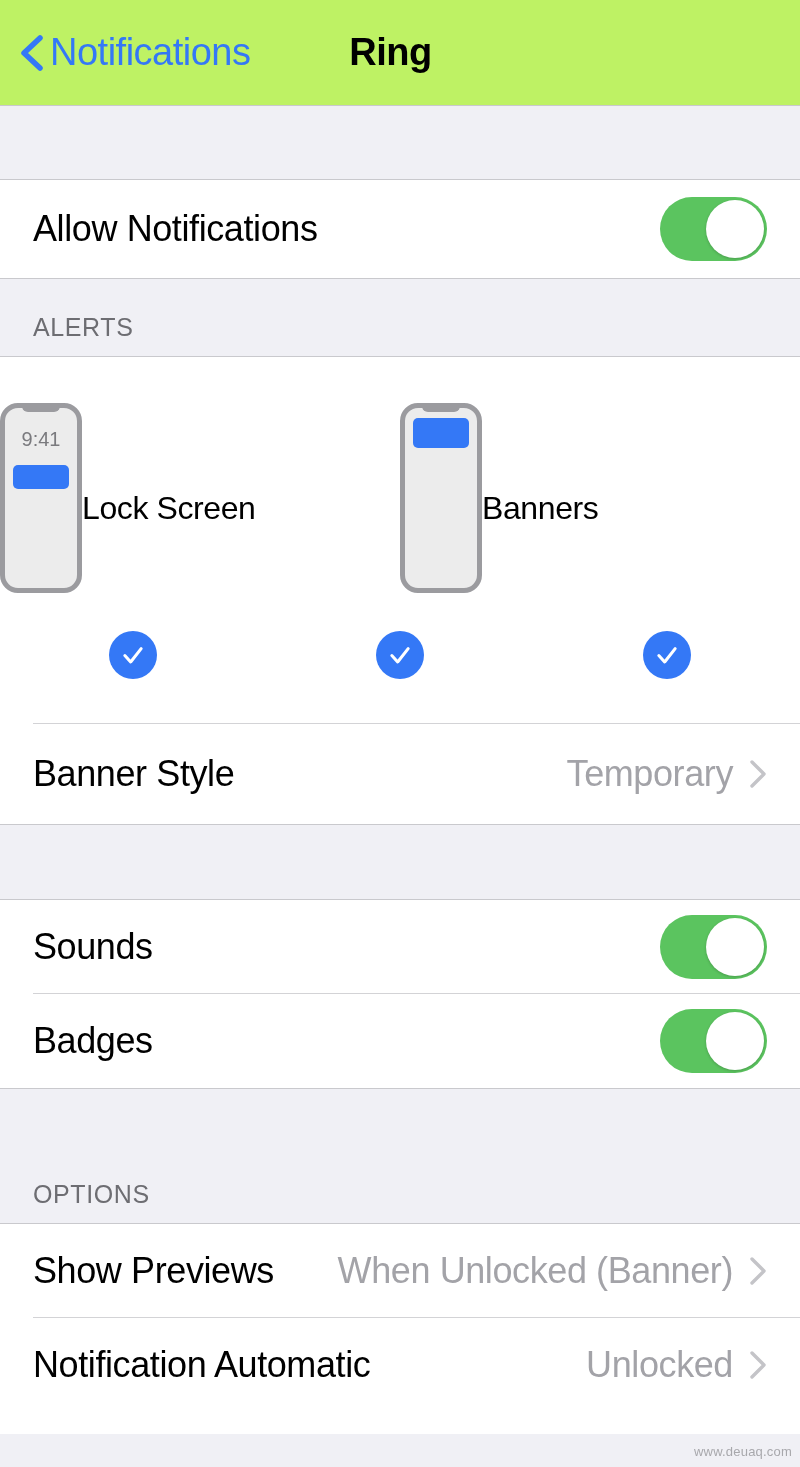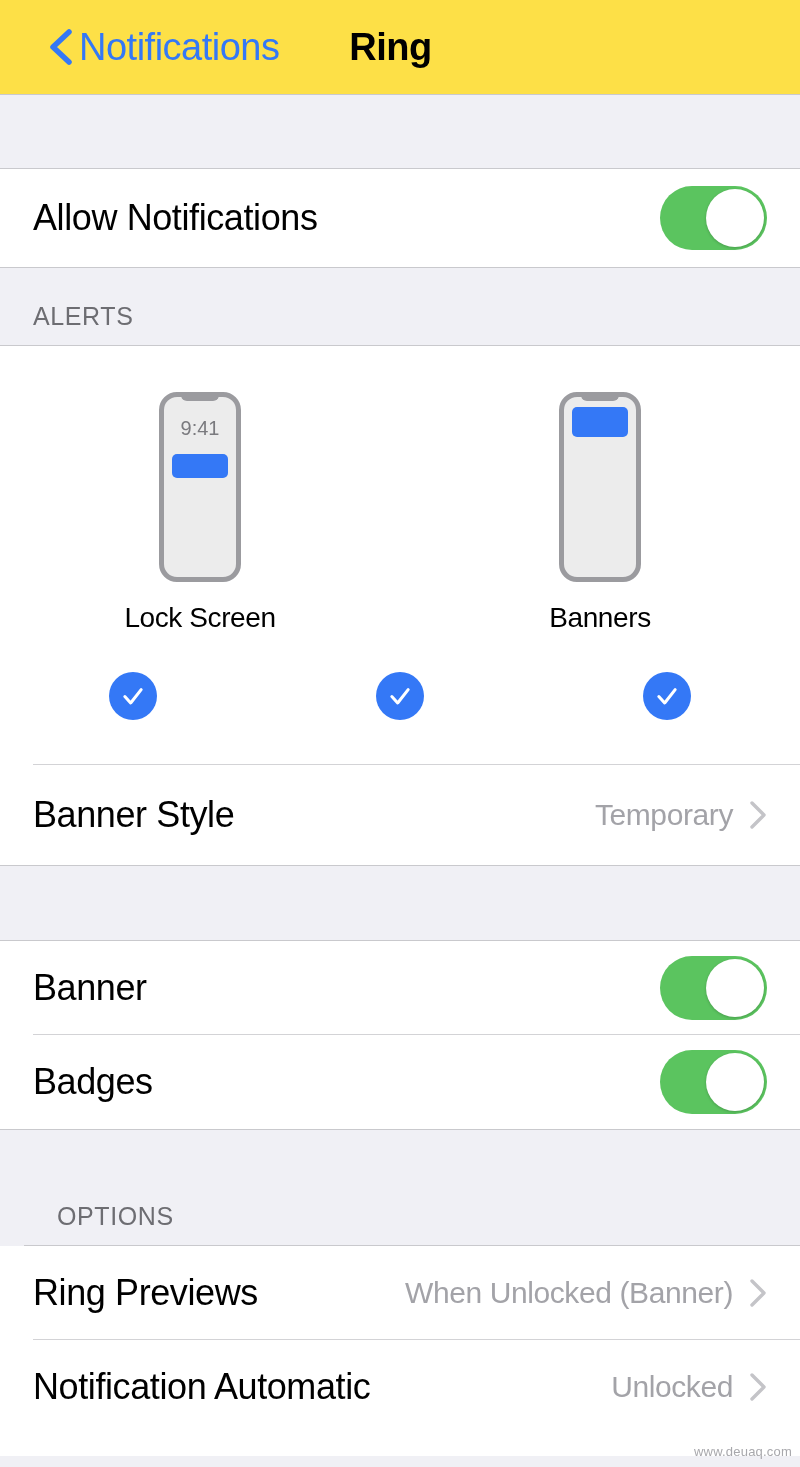--- a/index.html
+++ b/index.html
@@ -8,24 +8,24 @@
     background:#ffffff;
     font-family:"Liberation Sans", sans-serif;
     -webkit-font-smoothing:antialiased;
     overflow:hidden;
   }
   .screen { width:800px; height:1467px; position:relative; background:#f0f0f5; }
 
   
   .navbar {
     position:relative;
-    height:95px;
-    background:#fde047;
+    height:106px;
+    background:#bef264;
     border-bottom:1px solid #c9c9cd;
-    display:flex; align-items:center;padding-left:29px;
+    display:flex; align-items:center;
   }
   .back-btn {
     display:flex; align-items:center;
     margin-left:18px;
     cursor:pointer;
     user-select:none;
   }
   .back-chevron {
     width:26px; height:40px;
     display:block;
@@ -76,21 +76,21 @@
     position:relative;
   }
   .row-label {
     font-size:36px;
     color:#000;
     letter-spacing:-0.4px;
     flex:none;
   }
   .row-spacer { flex:1 1 auto; }
   .row-value {
-    font-size:30px;
+    font-size:36px;
     color:#a3a3a8;
     letter-spacing:-0.4px;
     margin-right:16px;
     white-space:nowrap;
   }
   .divider-inset {
     position:absolute;
     left:33px; right:0; bottom:0;
     height:1px;
     background:#d3d3d6;
@@ -120,21 +120,21 @@
 
   
   .alerts-body { background:#fff; }
   .phones {
     display:flex;
     padding:46px 0 0 0;
   }
   .phone-col {
     flex:1 1 0;
     display:flex;
-    flex-direction:column;
+    flex-direction:row;
     align-items:center;
   }
   .phone {
     width:82px; height:190px;
     border:5px solid #9b9b9f;
     border-radius:18px;
     background:#ececec;
     position:relative;
     overflow:hidden;
   }
@@ -157,21 +157,21 @@
     position:absolute;
     left:8px; right:8px;
     height:24px;
     border-radius:5px;
   }
   .pi-bar.blue { background:#3478f6; }
   .pi-bar.gray { background:#cccccf; }
 
   .phone-label {
     margin-top:20px;
-    font-size:28px;
+    font-size:32px;
     color:#000;
     letter-spacing:-0.4px;
     white-space:nowrap;
   }
 
   .checks {
     display:flex;
     padding:38px 0 44px 0;
   }
   .check-col {
@@ -295,43 +295,43 @@
       <svg class="chev" viewBox="0 0 18 30">
         <polyline points="3,3 15,15 3,27" fill="none" stroke="#c4c4c8" stroke-width="3.4" stroke-linecap="round" stroke-linejoin="round"></polyline>
       </svg>
     </div>
   </div>
 
   <div class="gap" style="height:76px;border-top:1px solid #c9c9cd;"></div>
 
   <div class="group" style="border-top:none;">
     <div class="row">
-      <span class="row-label">Banner</span>
+      <span class="row-label">Sounds</span>
       <span class="row-spacer"></span>
       <div class="toggle">
         <div class="knob"></div>
       </div>
       <div class="divider-inset"></div>
     </div>
     <div class="row">
       <span class="row-label">Badges</span>
       <span class="row-spacer"></span>
       <div class="toggle">
         <div class="knob"></div>
       </div>
     </div>
   </div>
 
-  <div class="section-header" style="height:116px;margin-left:24px;">
+  <div class="section-header" style="height:135px;">
     <span>OPTIONS</span>
   </div>
 
   <div class="group" style="border-top:none;border-bottom:none;">
     <div class="row">
-      <span class="row-label">Ring Previews</span>
+      <span class="row-label">Show Previews</span>
       <span class="row-spacer"></span>
       <span class="row-value">When Unlocked (Banner)</span>
       <svg class="chev" viewBox="0 0 18 30">
         <polyline points="3,3 15,15 3,27" fill="none" stroke="#c4c4c8" stroke-width="3.4" stroke-linecap="round" stroke-linejoin="round"></polyline>
       </svg>
       <div class="divider-inset"></div>
     </div>
     <div class="row">
       <span class="row-label">Notification Automatic</span>
       <span class="row-spacer"></span>

